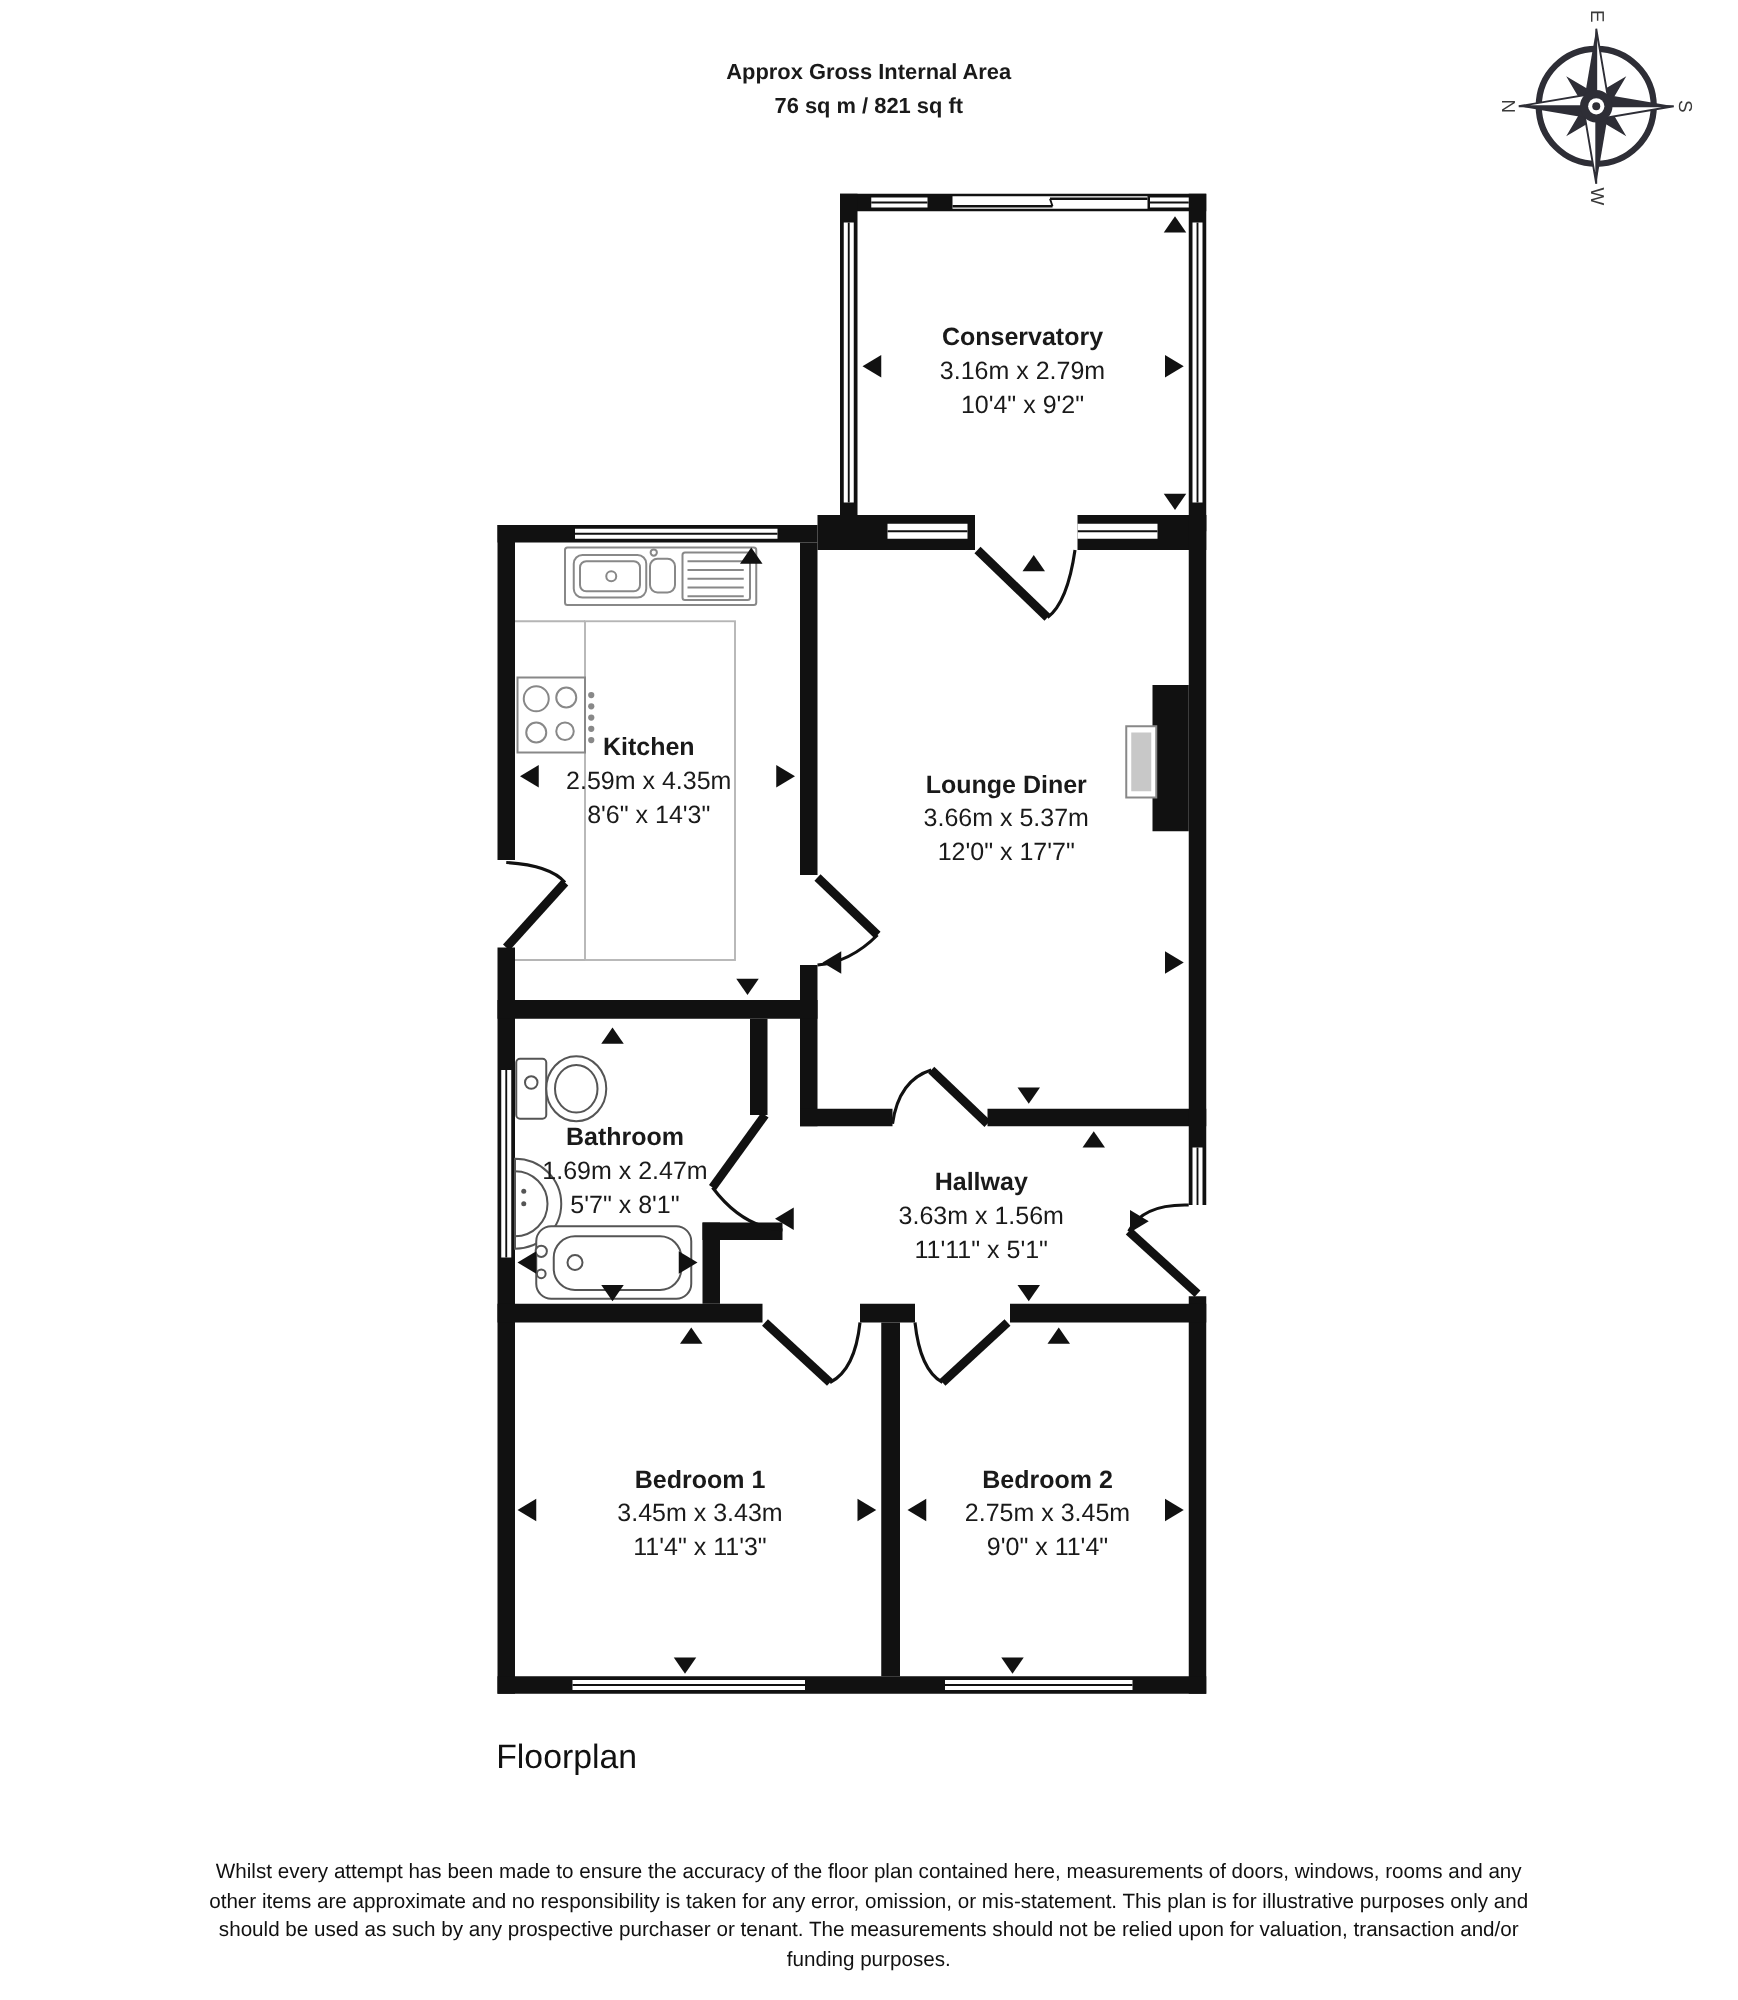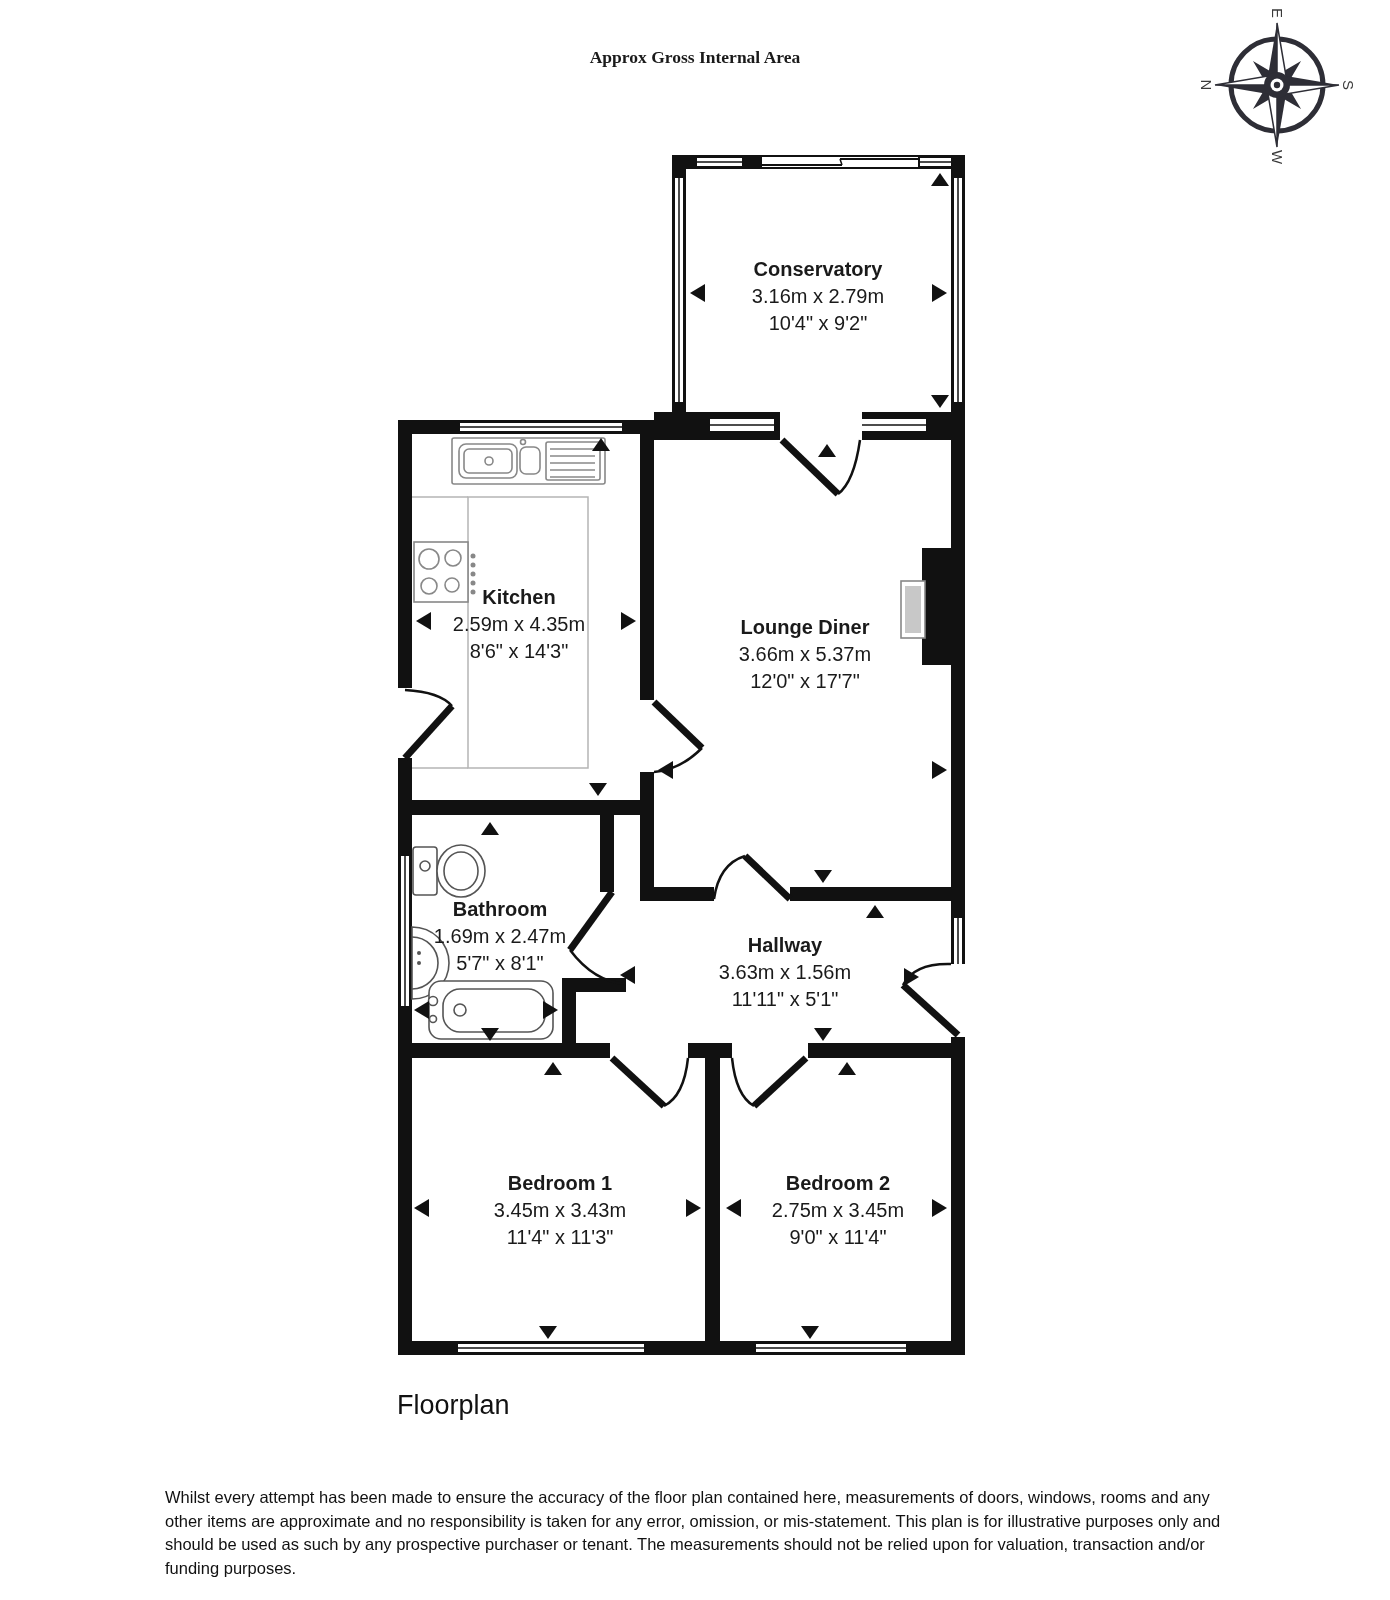--- a/index.html
+++ b/index.html
@@ -1,21 +1,21 @@
 <!DOCTYPE html>
 <html><head>
 <meta charset="utf-8">
 <style>
   html,body{margin:0;padding:0;background:#fff;}
   .page{position:relative;width:1390px;height:1600px;background:#ffffff;
         font-family:"Liberation Sans",sans-serif;overflow:hidden;}
   .title{position:absolute;top:44px;left:0;width:1390px;text-align:center;
-         font-weight:bold;font-size:17.5px;line-height:27px;color:#1a1a1a;font-family:Liberation Serif, serif;}
+         font-weight:bold;font-size:17.5px;line-height:27px;color:#1a1a1a;}
   .caption{position:absolute;left:397px;top:1390px;font-size:27px;color:#111;text-align:center;}
-  .disclaimer{position:absolute;left:165px;top:1486px;width:1060px;
+  .disclaimer{position:absolute;left:165px;top:1486px;width:1060px;text-align:center;
               font-size:16.5px;line-height:23.5px;color:#111;}
   svg text.rname{font-family:"Liberation Sans",sans-serif;font-size:20px;font-weight:bold;
                  fill:#1a1a1a;text-anchor:middle;}
   svg text.rdim{font-family:"Liberation Sans",sans-serif;font-size:20px;
                 fill:#1a1a1a;text-anchor:middle;}
   svg text.cletter{font-family:"Liberation Sans",sans-serif;font-size:15px;fill:#3a3a3a;
                    text-anchor:middle;}
   .wall{fill:#111;}
   .winbox{fill:#fff;}
   .winline{stroke:#111;stroke-width:1.5;}
@@ -29,20 +29,21 @@
   .cdark{fill:#2e2e36;}
   .clight{fill:#fff;stroke:#2e2e36;stroke-width:1.5;}
 </style>
 </head>
 <body>
 
 <div class="page">
 
   <div class="title">
     <div>Approx Gross Internal Area</div>
+    <div>76 sq m / 821 sq ft</div>
   </div>
 
   <svg width="1390" height="1600" viewBox="0 0 1390 1600" xmlns="http://www.w3.org/2000/svg">
 
     <g>
       <rect class="wall" x="672" y="155" width="293" height="14"></rect>
       <rect class="wall" x="672" y="155" width="14" height="270"></rect>
       <rect class="wall" x="951" y="155" width="14" height="270"></rect>
       <rect class="wall" x="654" y="412" width="311" height="28"></rect>
       <rect class="wall" x="398" y="420" width="256" height="14"></rect>

